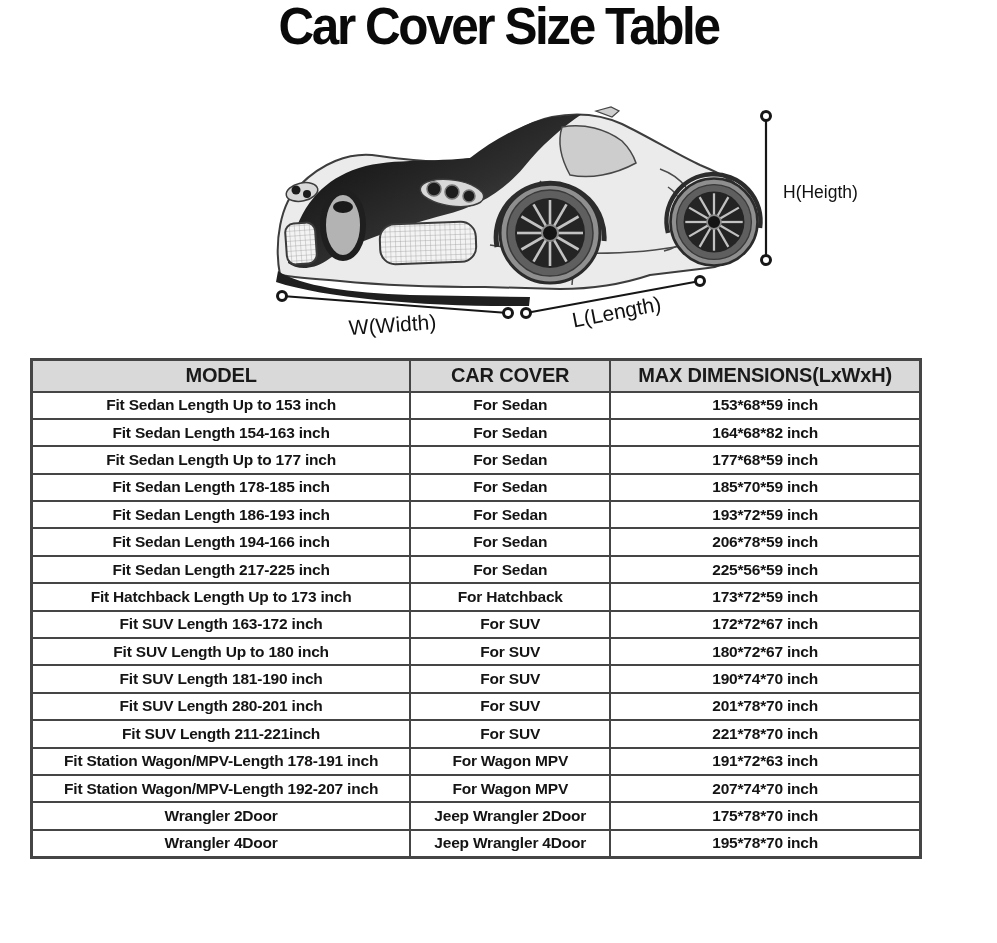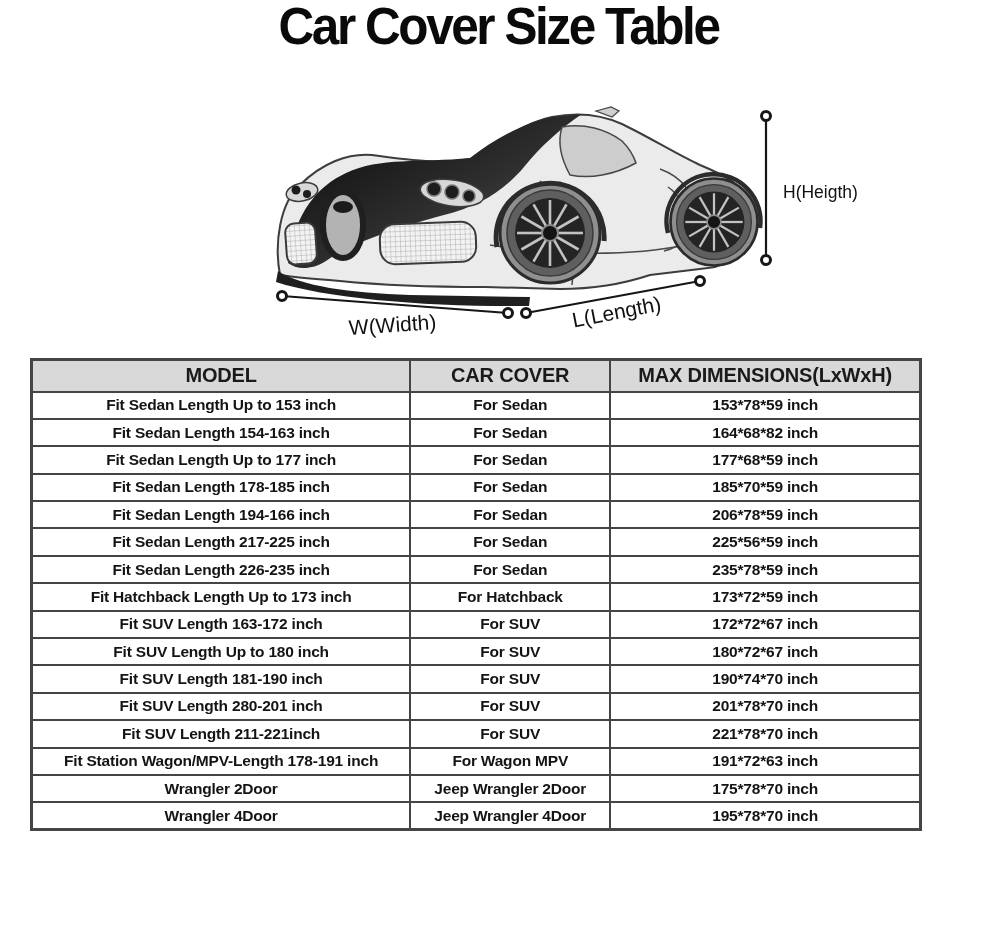--- a/index.html
+++ b/index.html
@@ -162,60 +162,60 @@
     <tr>
       <th>MODEL</th>
       <th>CAR COVER</th>
       <th>MAX DIMENSIONS(LxWxH)</th>
     </tr>
   </thead>
   <tbody id="table-body">
   <tr>
     <td>Fit Sedan Length Up to 153 inch</td>
     <td>For Sedan</td>
-    <td>153*78*59 inch</td>
+    <td>153*68*59 inch</td>
   </tr>
 
   <tr>
     <td>Fit Sedan Length 154-163 inch</td>
     <td>For Sedan</td>
     <td>164*68*82 inch</td>
   </tr>
 
   <tr>
     <td>Fit Sedan Length Up to 177 inch</td>
     <td>For Sedan</td>
     <td>177*68*59 inch</td>
   </tr>
 
   <tr>
     <td>Fit Sedan Length 178-185 inch</td>
     <td>For Sedan</td>
     <td>185*70*59 inch</td>
   </tr>
 
+  <tr>
+    <td>Fit Sedan Length 186-193 inch</td>
+    <td>For Sedan</td>
+    <td>193*72*59 inch</td>
+  </tr>
 
   <tr>
     <td>Fit Sedan Length 194-166 inch</td>
     <td>For Sedan</td>
     <td>206*78*59 inch</td>
   </tr>
 
 
   <tr>
     <td>Fit Sedan Length 217-225 inch</td>
     <td>For Sedan</td>
     <td>225*56*59 inch</td>
   </tr>
 
-  <tr>
-    <td>Fit Sedan Length 226-235 inch</td>
-    <td>For Sedan</td>
-    <td>235*78*59 inch</td>
-  </tr>
 
   <tr>
     <td>Fit Hatchback Length Up to 173 inch</td>
     <td>For Hatchback</td>
     <td>173*72*59 inch</td>
   </tr>
 
 
   <tr>
     <td>Fit SUV Length 163-172 inch</td>
@@ -246,20 +246,25 @@
     <td>For SUV</td>
     <td>221*78*70 inch</td>
   </tr>
 
   <tr>
     <td>Fit Station Wagon/MPV-Length 178-191 inch</td>
     <td>For Wagon MPV</td>
     <td>191*72*63 inch</td>
   </tr>
 
+  <tr>
+    <td>Fit Station Wagon/MPV-Length 192-207 inch</td>
+    <td>For Wagon MPV</td>
+    <td>207*74*70 inch</td>
+  </tr>
 
   <tr>
     <td>Wrangler 2Door</td>
     <td>Jeep Wrangler 2Door</td>
     <td>175*78*70 inch</td>
   </tr>
 
   <tr>
     <td>Wrangler 4Door</td>
     <td>Jeep Wrangler 4Door</td>

